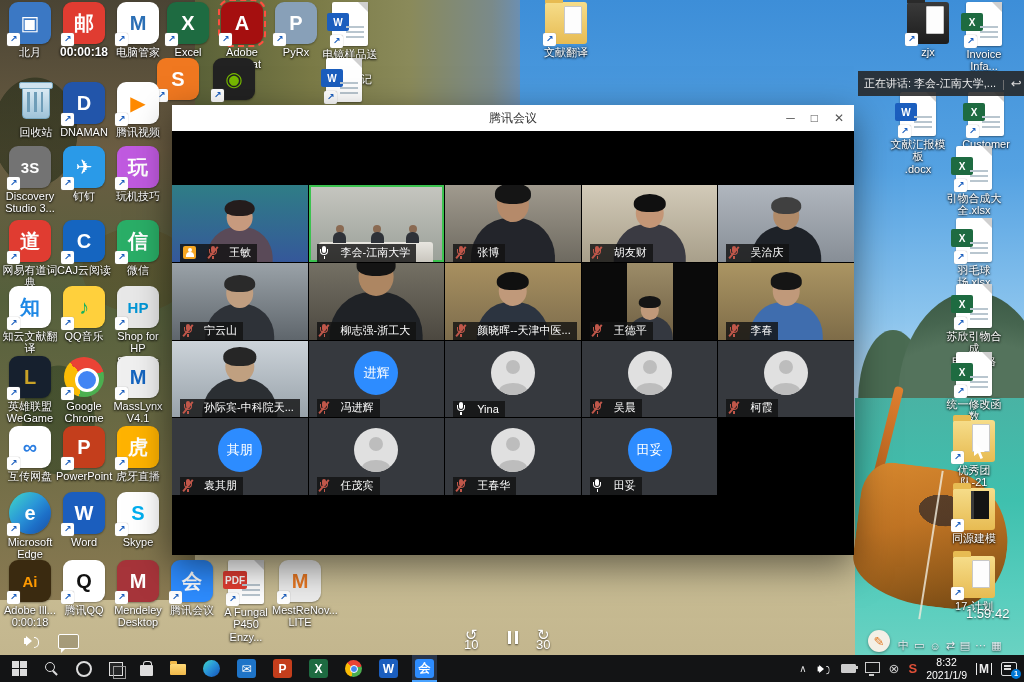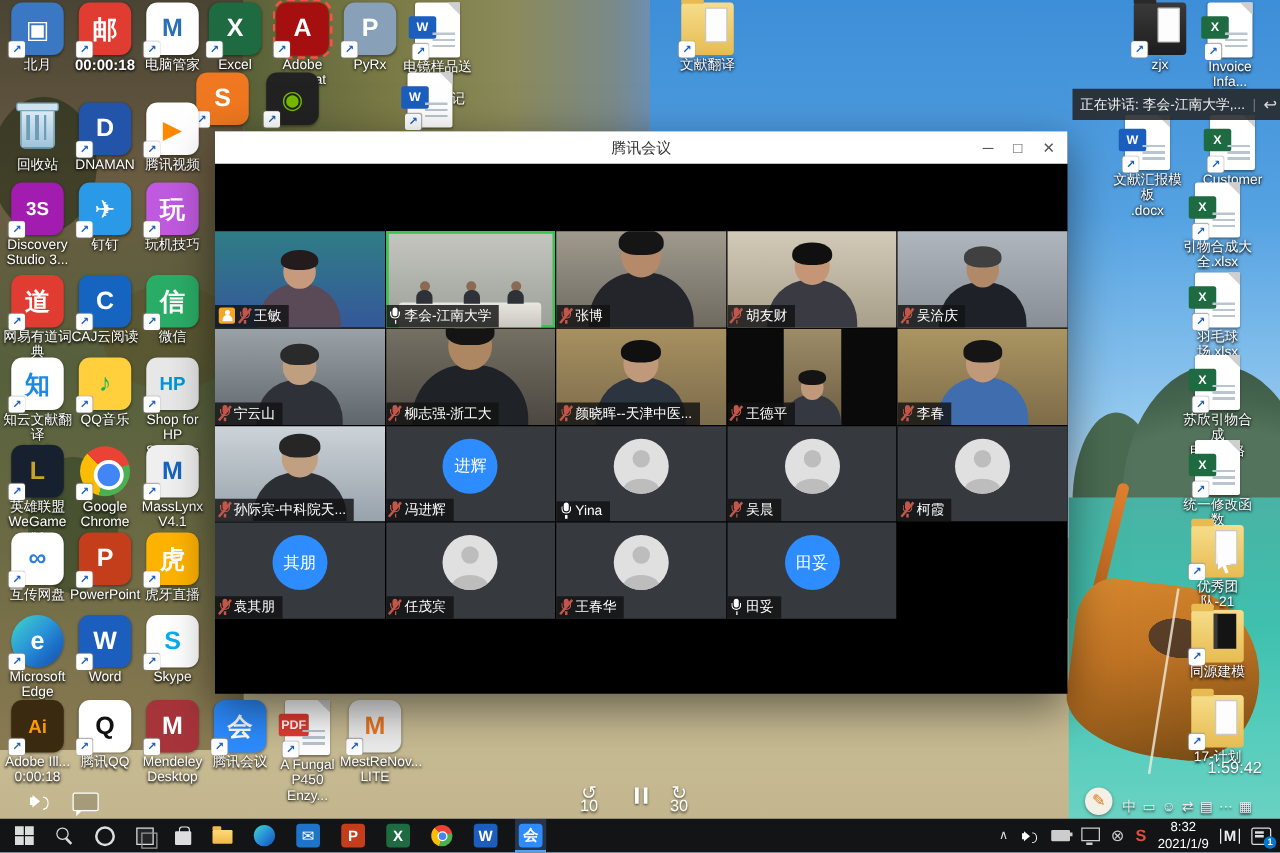--- a/index.html
+++ b/index.html
@@ -95,21 +95,21 @@
     box-shadow:0 12px 34px rgba(0,0,0,.5);}
   #titlebar{height:26px;background:#ffffff;position:relative;display:flex;align-items:center;justify-content:center;}
   #titlebar .t{font-size:12px;color:#333;}
   .win-btns{position:absolute;right:10px;top:0;height:26px;display:flex;gap:16px;align-items:center;
     color:#555;font-size:12px;}
   .win-btns span{cursor:default}
   #pgrid{position:absolute;left:0;top:80px;width:682px;height:310px;display:grid;
     grid-template-columns:repeat(5,1fr);grid-template-rows:repeat(4,1fr);gap:1px;background:#000;}
   .tile{position:relative;background:#36393e;overflow:hidden;}
   .tile.active{box-shadow:inset 0 0 0 2px #3bc24f;}
-  .namechip{position:absolute;left:0;bottom:0;display:flex;align-items:center;gap:3px;z-index:3;
+  .namechip{position:absolute;left:8px;bottom:0;display:flex;align-items:center;gap:12px;z-index:3;
     background:rgba(18,18,18,.82);color:#fff;font-size:11px;padding:1px 6px 2px 3px;max-width:94%;
     white-space:nowrap;overflow:hidden;}
   .host-badge{width:13px;height:13px;background:#f5a623;border-radius:2px;position:relative;flex:none;}
   .host-badge::before{content:"";position:absolute;left:4.5px;top:2px;width:4px;height:4px;border-radius:50%;background:#fff;}
   .host-badge::after{content:"";position:absolute;left:2.5px;top:6.5px;width:8px;height:5px;border-radius:4px 4px 0 0;background:#fff;}
   .mic{position:relative;width:9px;height:13px;flex:none;color:#fff;}
   .mic::before{content:"";position:absolute;left:2.5px;top:0;width:4px;height:7px;border-radius:2px;background:currentColor;}
   .mic::after{content:"";position:absolute;left:0.5px;top:3px;width:6px;height:5px;border:1px solid currentColor;
     border-top:none;border-radius:0 0 5px 5px;}
   .mic .stem{position:absolute;left:4px;bottom:0;width:1.5px;height:3px;background:currentColor;}
@@ -261,36 +261,36 @@
     <div class="desktop-icon" style="left: 206px; top: 58px;">
       <div class="di-img" style="background: rgb(34, 34, 34); color: rgb(118, 185, 0);">◉<span class="badge-sc">↗</span></div>
     </div>
     <div class="desktop-icon" style="left: 316px; top: 58px;">
       <div class="di-img file">
         <div class="file-band" style="background: rgb(27, 94, 190);">W</div>
         <div class="file-lines"></div>
         <span class="badge-sc">↗</span>
       </div>
     </div>
-    <div class="desktop-icon" style="left: 2px; top: 82px;">
+    <div class="desktop-icon" style="left: 8px; top: 82px;">
       <div class="di-img trash">
         <div class="trash-body"></div>
       </div>
       <div class="di-label">回收站</div>
     </div>
     <div class="desktop-icon" style="left: 56px; top: 82px;">
       <div class="di-img" style="background: rgb(34, 85, 170); color: rgb(255, 255, 255);">D<span class="badge-sc">↗</span></div>
       <div class="di-label">DNAMAN</div>
     </div>
     <div class="desktop-icon" style="left: 110px; top: 82px;">
       <div class="di-img" style="background: rgb(255, 255, 255); color: rgb(255, 138, 0);">▶<span class="badge-sc">↗</span></div>
       <div class="di-label">腾讯视频</div>
     </div>
     <div class="desktop-icon" style="left: 2px; top: 146px;">
-      <div class="di-img" style="background: #a21caf; color: rgb(255, 255, 255); font-size: 15px; text-align: center;">3S<span class="badge-sc">↗</span></div>
+      <div class="di-img" style="background: #737373; color: rgb(255, 255, 255); font-size: 15px; text-align: center;">3S<span class="badge-sc">↗</span></div>
       <div class="di-label">Discovery
 Studio 3...</div>
     </div>
     <div class="desktop-icon" style="left: 56px; top: 146px;">
       <div class="di-img" style="background: rgb(42, 154, 232); color: rgb(255, 255, 255);">✈<span class="badge-sc">↗</span></div>
       <div class="di-label">钉钉</div>
     </div>
     <div class="desktop-icon" style="left: 110px; top: 146px;">
       <div class="di-img" style="background: rgb(192, 90, 224); color: rgb(255, 255, 255);">玩<span class="badge-sc">↗</span></div>
       <div class="di-label">玩机技巧</div>

